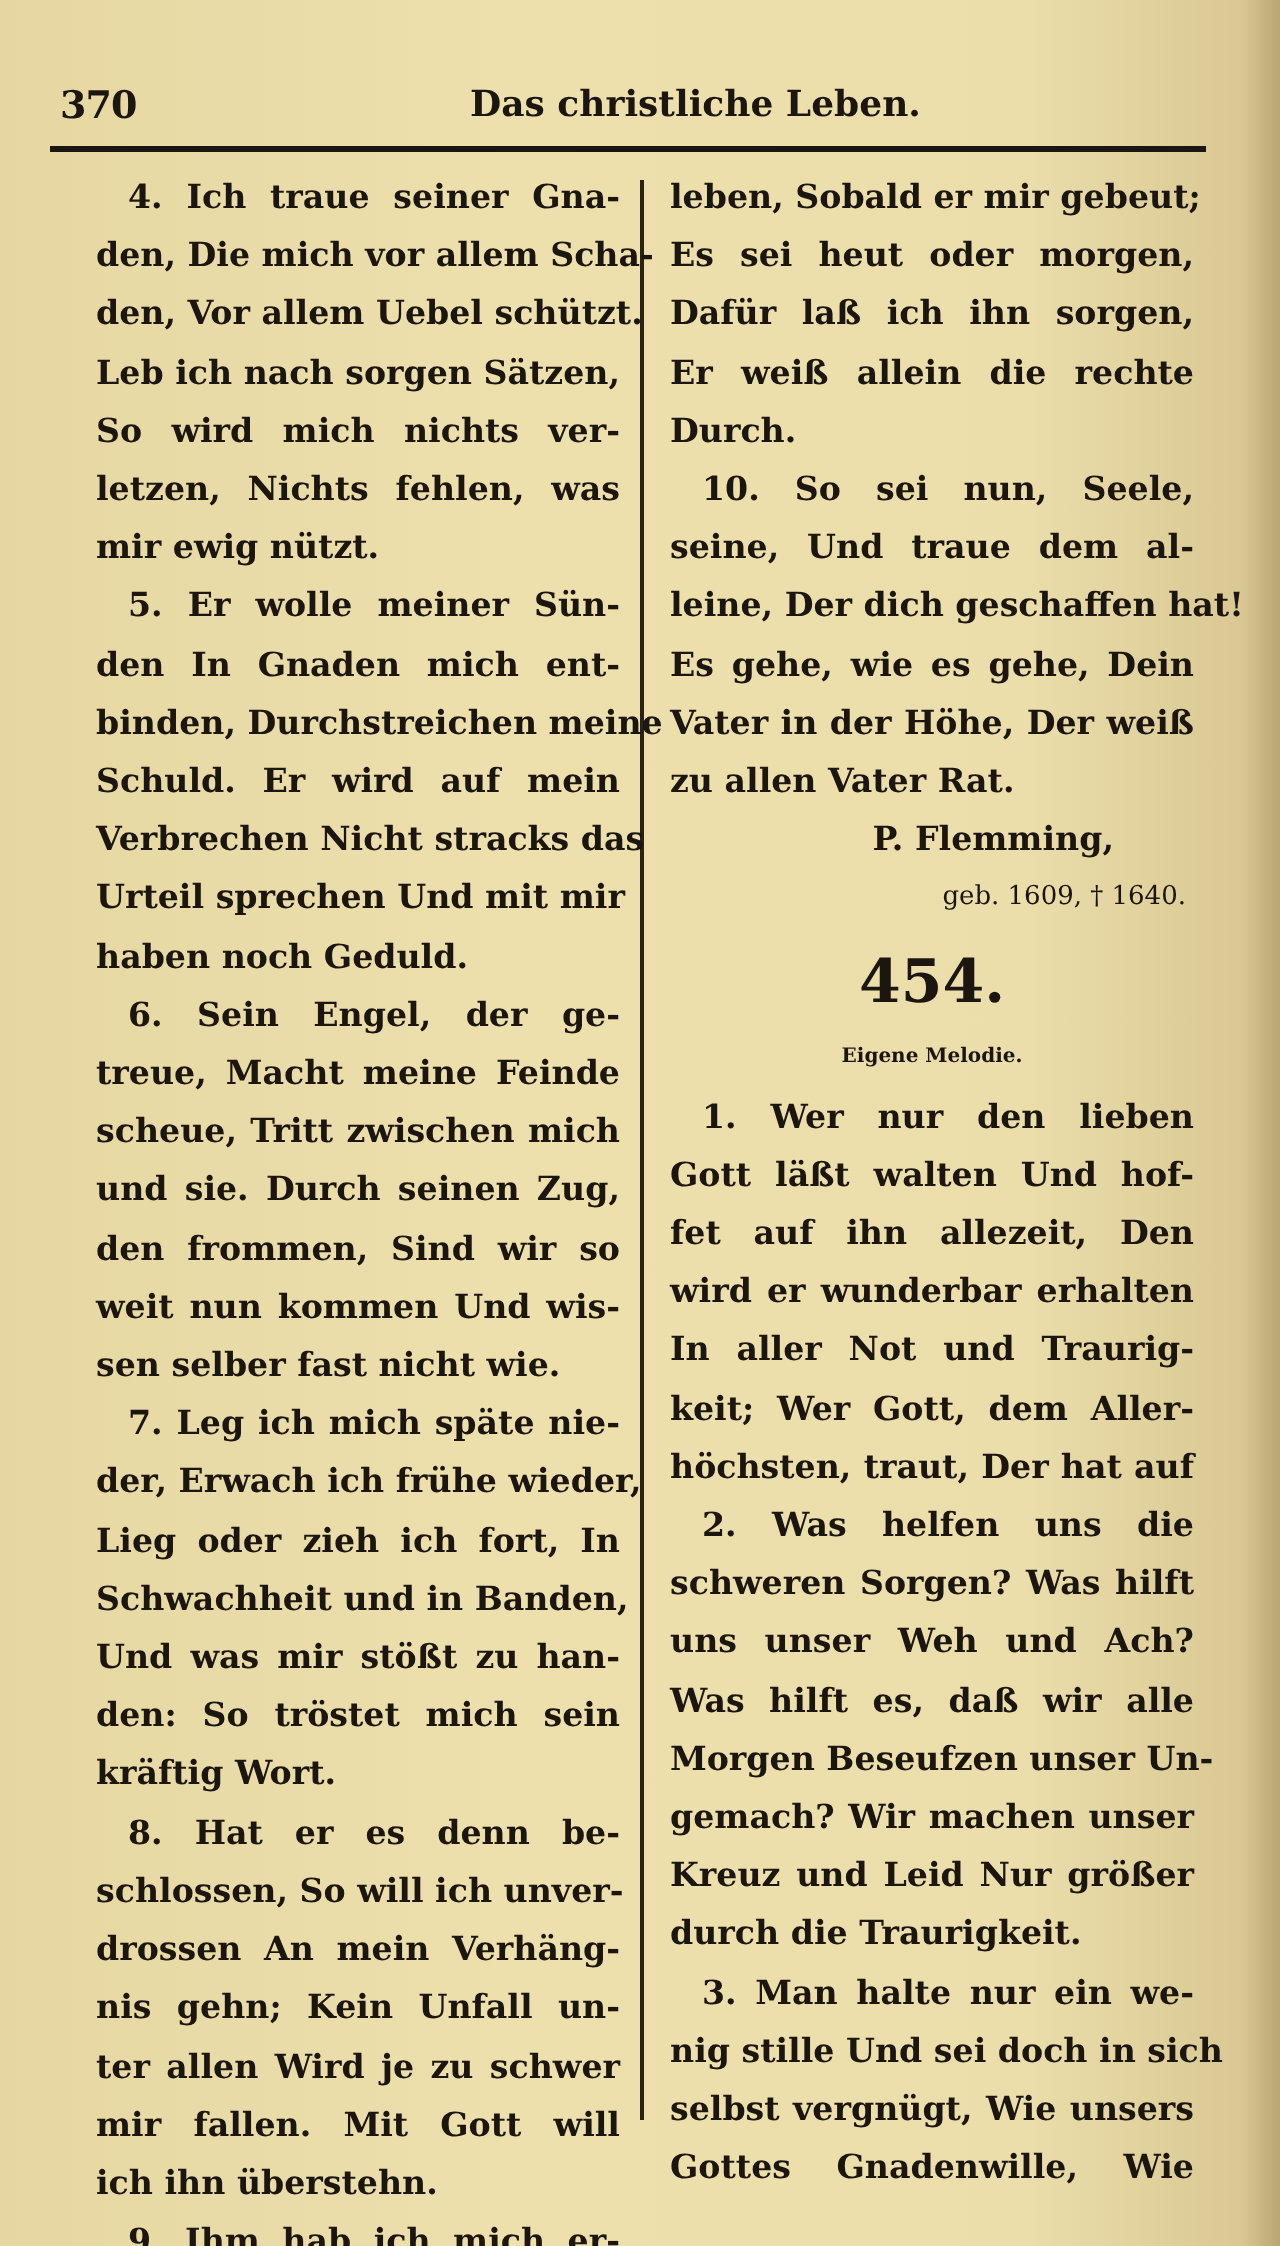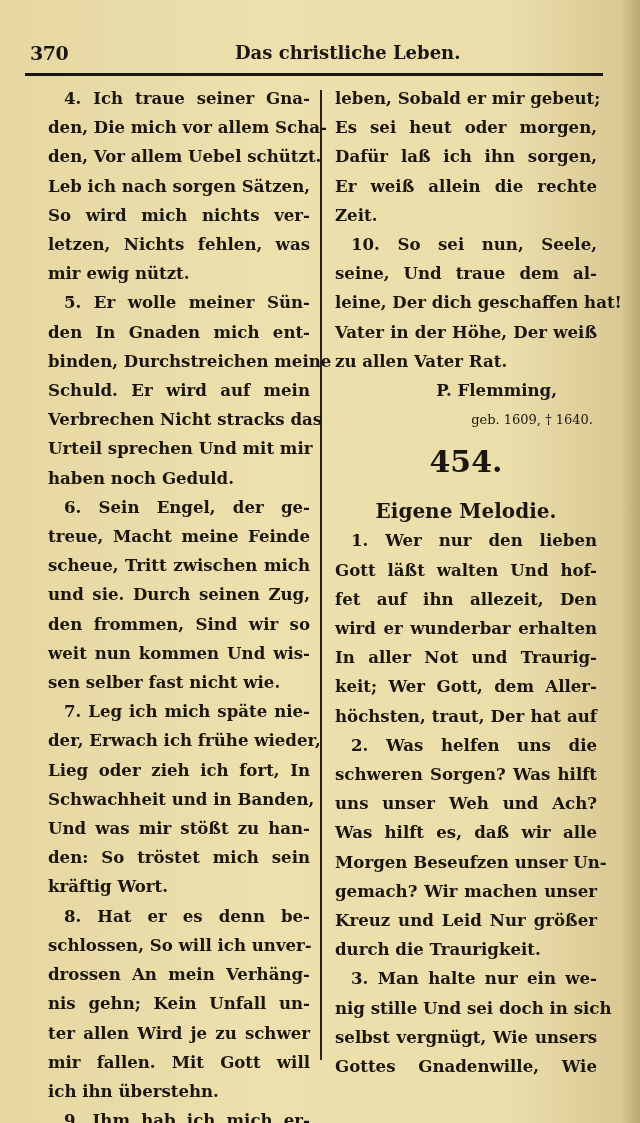--- a/index.html
+++ b/index.html
@@ -41,21 +41,21 @@
     .verse .line { display: block; white-space: nowrap; }
     .verse .line.last { text-align-last: left; }
     .verse .line.first { padding-left: 16px; }
     .attribution { text-align: right; }
     .attribution .name { display: block; padding-right: 40px; text-align: right; text-align-last: right; }
     .attribution .dates { display: block; font-weight: normal; font-size: 13px; text-align: center; text-align-last: right; padding-right: 4px; }
     .hymn-number {
       text-align: center; text-align-last: center;
       font-size: 30px; line-height: 44px; margin-top: 6px; font-weight: bold;
     }
-    .melody { text-align: left; text-align-last: center; font-size: 20px; line-height: 30px; margin-top: 12px; }
+    .melody { text-align: left; text-align-last: center; font-size: 10px; line-height: 30px; }
   </style>
 </head>
 <body>
 
 <div class="page">
 
   <div class="header">
     <span class="page-number">370</span>
     <span class="running-title">Das christliche Leben.</span>
   </div>
@@ -114,26 +114,27 @@
 
     </div>
   </div>
 
   <div class="col col-right">
     <div class="verse">
       <span class="line">leben, Sobald er mir gebeut;</span>
       <span class="line">Es sei heut oder morgen,</span>
       <span class="line">Dafür laß ich ihn sorgen,</span>
       <span class="line">Er weiß allein die rechte</span>
-      <span class="line last">Zeit.</span>
+      <span class="line last">Durch.</span>
     </div>
     <div class="verse">
       <span class="line first">10.  So sei nun, Seele,</span>
       <span class="line">seine, Und traue dem al-</span>
       <span class="line">leine, Der dich geschaffen hat!</span>
+      <span class="line">Es gehe, wie es gehe, Dein</span>
       <span class="line">Vater in der Höhe, Der weiß</span>
       <span class="line last">zu allen Vater Rat.</span>
     </div>
     <div class="attribution">
       <span class="name">P. Flemming,</span>
       <span class="dates">geb. 1609, † 1640.</span>
     </div>
 
     <div class="hymn-number">454.</div>
     <div class="melody">Eigene Melodie.</div>

